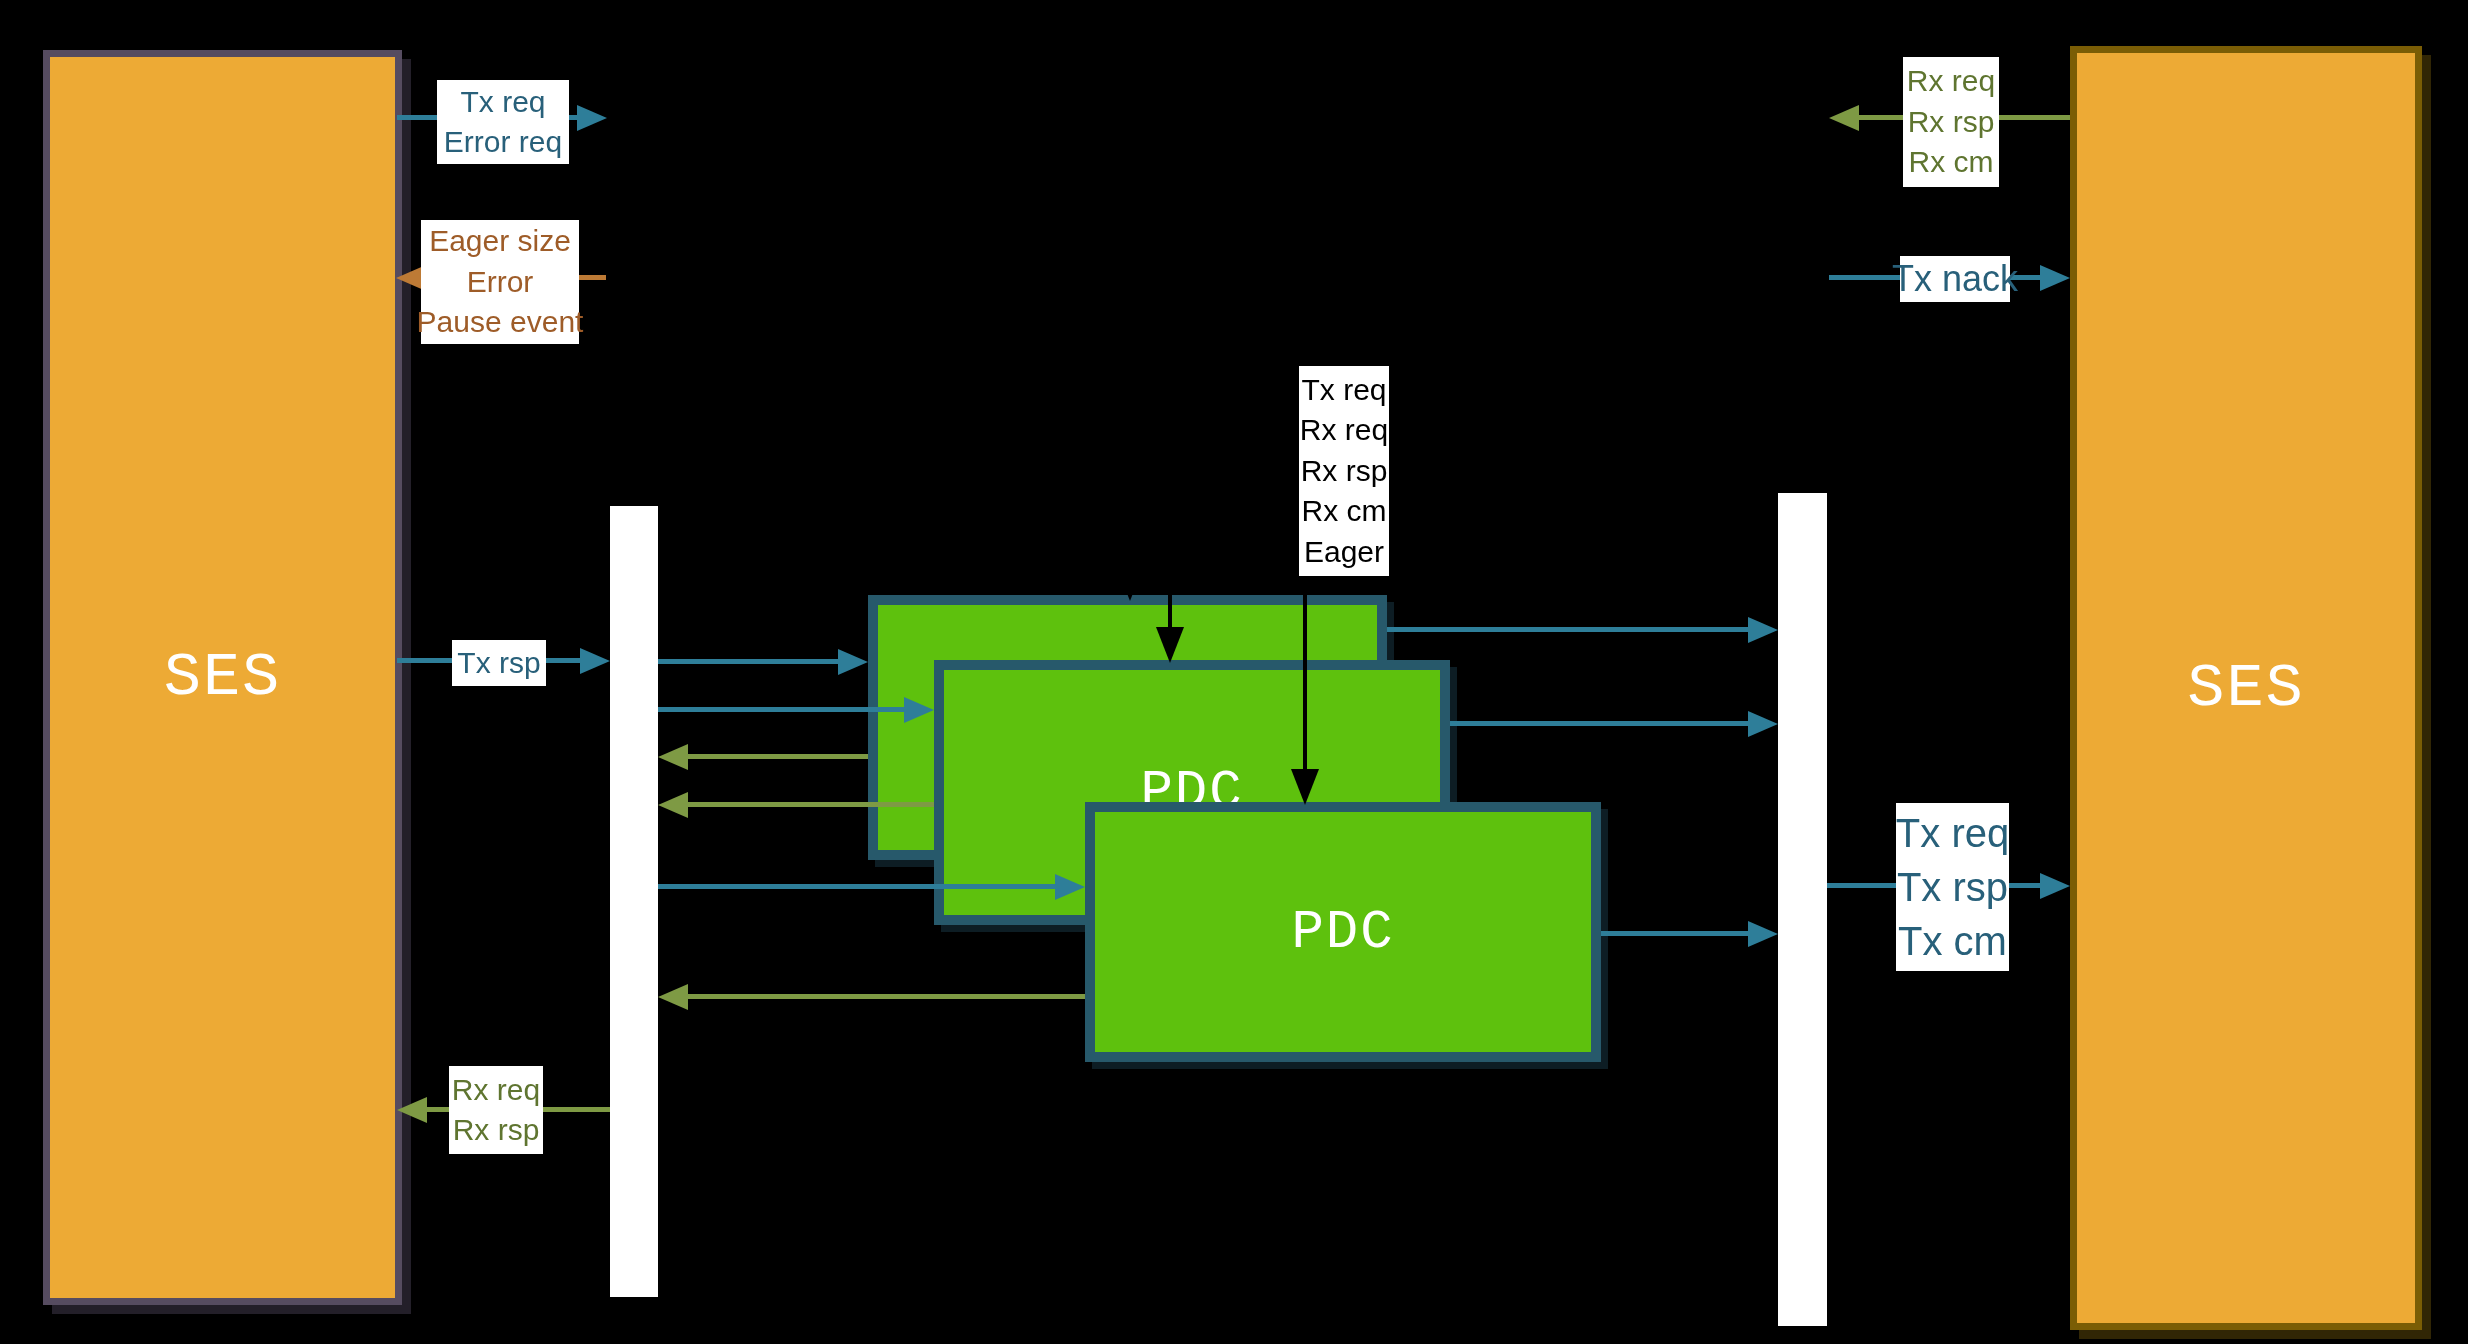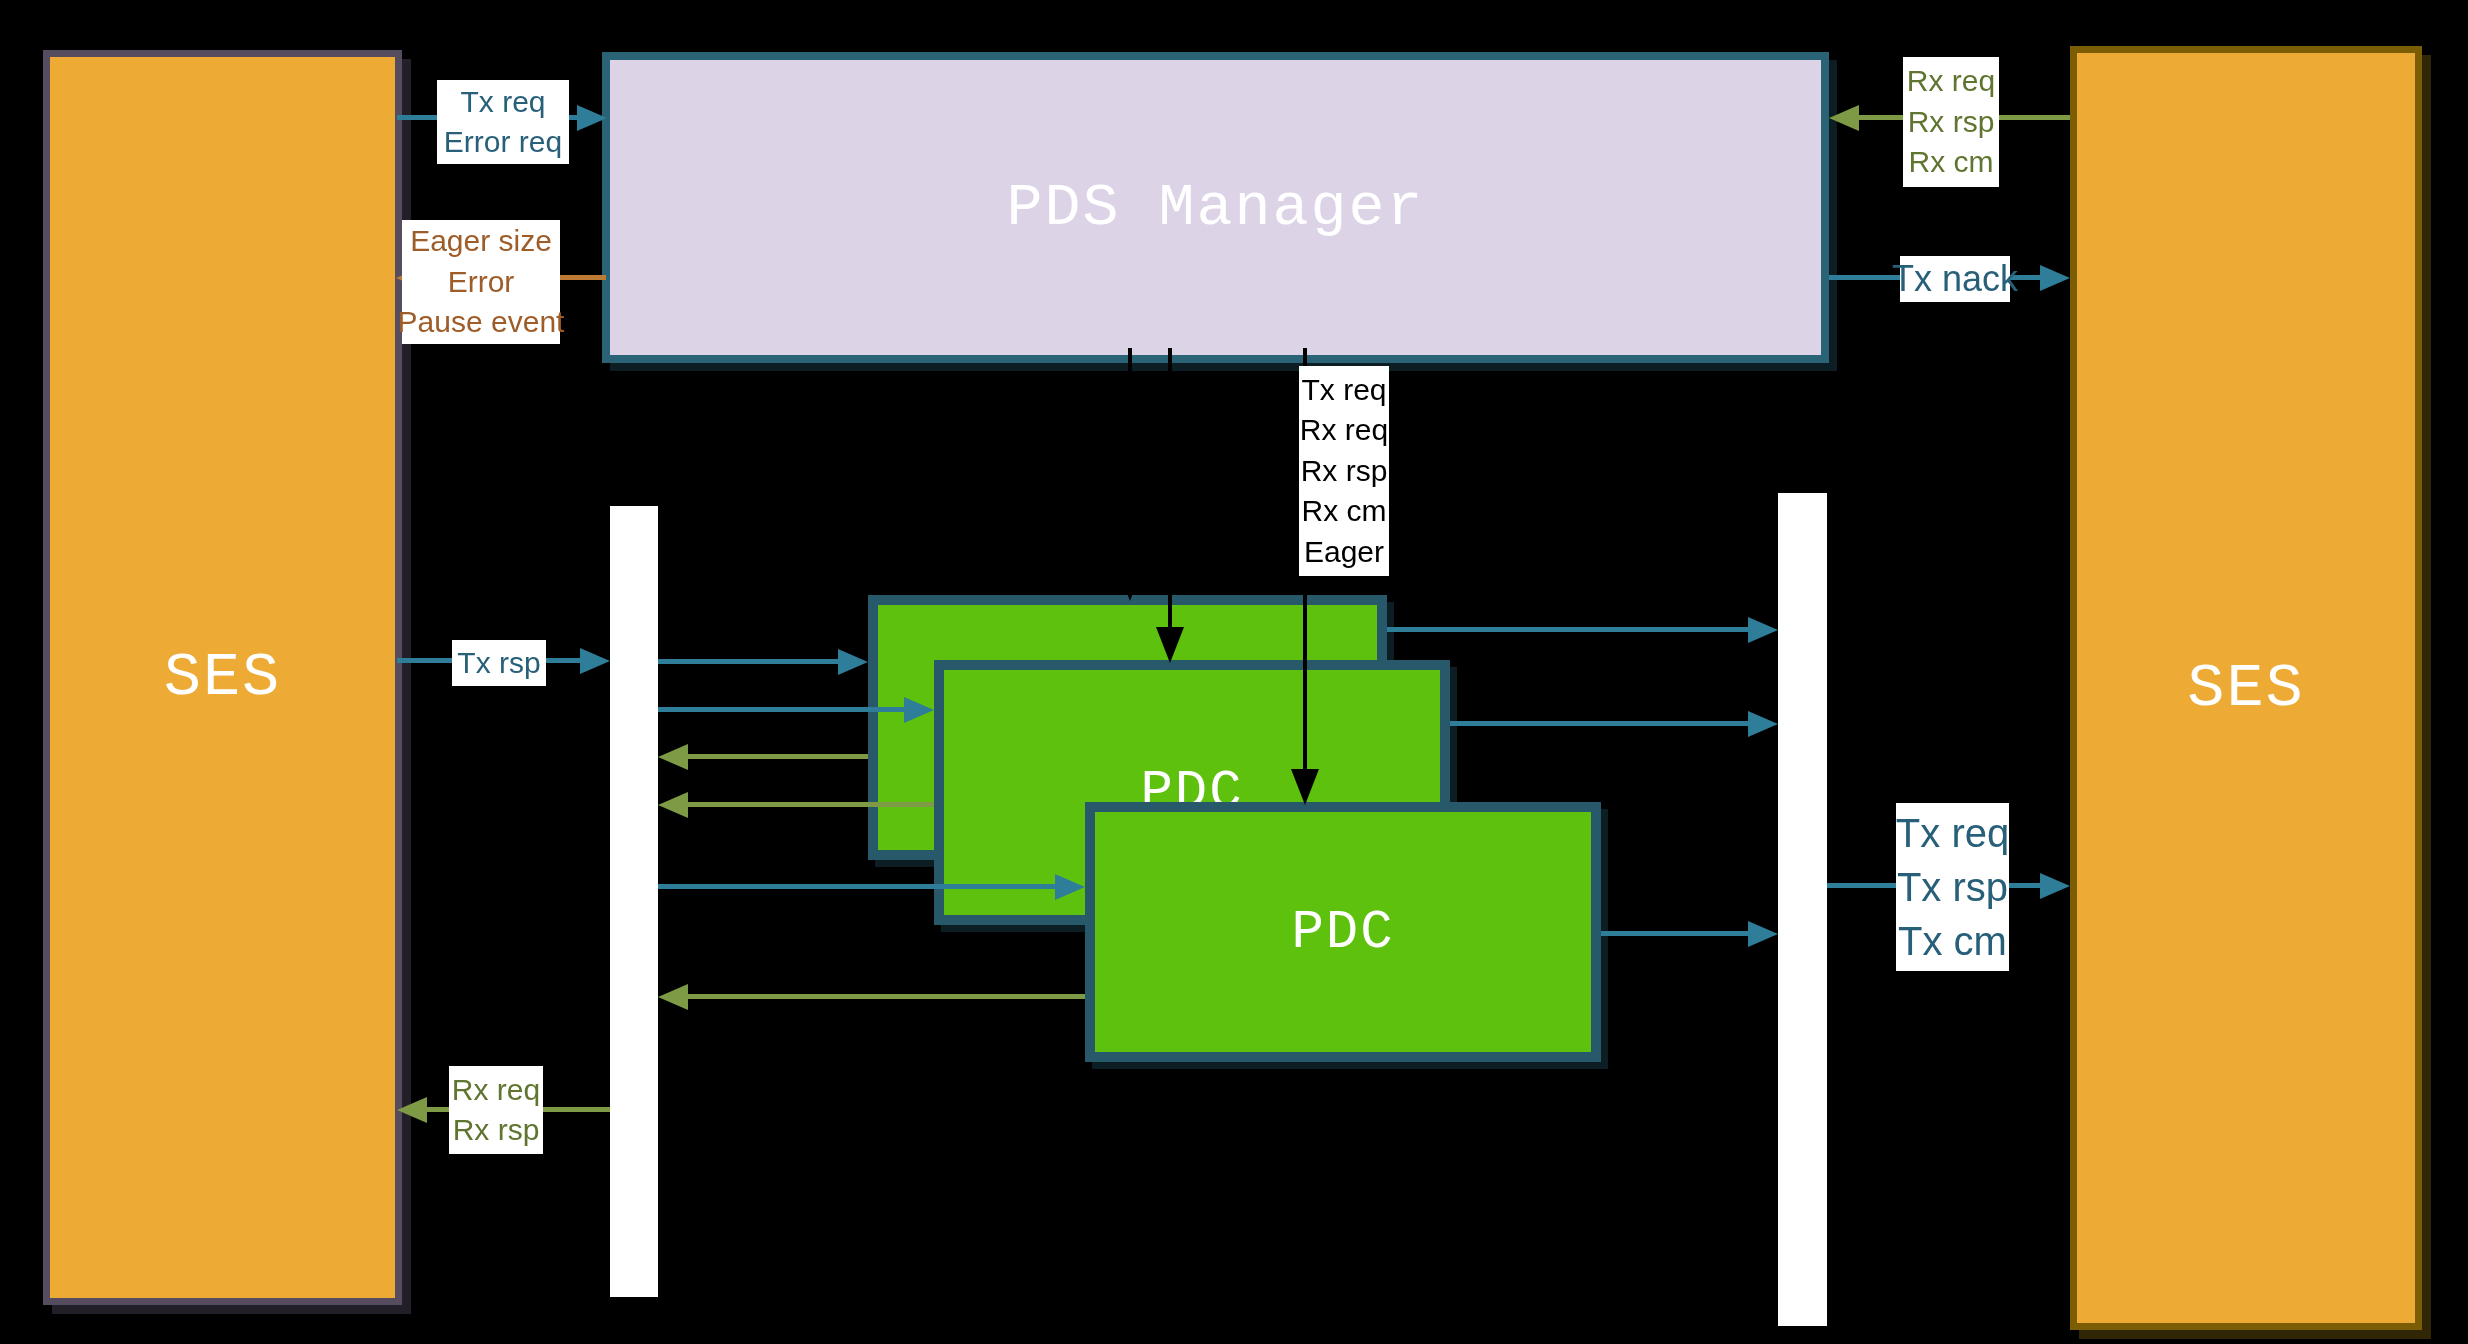--- a/index.html
+++ b/index.html
@@ -30,23 +30,20 @@
 <div id="canvas">
 
   <div class="box" style="left:43px;top:50px;width:359px;height:1255px;background:#edaa35;border:7px solid #564c60;z-index:10;box-shadow:9px 9px 0 rgba(70,62,82,.5);">
     <div class="title" style="font-size:62px;">SES</div>
   </div>
 
   <div class="box" style="left:2070px;top:46px;width:352px;height:1284px;background:#edaa35;border:7px solid #7a5d05;z-index:10;box-shadow:9px 9px 0 rgba(90,70,10,.55);">
     <div class="title" style="font-size:62px;">SES</div>
   </div>
 
-  <div class="box" style="left:602px;top:52px;width:1227px;height:311px;background:#ddd3e6;border:8px solid #2a6375;z-index:10;box-shadow:8px 8px 0 rgba(26,58,72,.5);">
-    <div class="title" style="font-size:60px;">PDS Manager</div>
-  </div>
 
   <div class="whitebar" style="left:610px;top:506px;width:48px;height:791px;z-index:10;"></div>
   <div class="whitebar" style="left:1778px;top:493px;width:49px;height:833px;z-index:10;"></div>
 
   <div class="box" style="left:868px;top:595px;width:519px;height:265px;background:#5ec10d;border:10px solid #27596b;z-index:11;box-shadow:7px 7px 0 rgba(26,58,72,.5);">
     <div class="title" style="font-size:54px;">PDC</div>
   </div>
   <div class="box" style="left:934px;top:660px;width:516px;height:265px;background:#5ec10d;border:10px solid #27596b;z-index:12;box-shadow:7px 7px 0 rgba(26,58,72,.5);">
     <div class="title" style="font-size:54px;">PDC</div>
   </div>
@@ -109,21 +106,21 @@
   <div class="ah ah-d z-arrow" style="left:1156px;top:627px;"></div>
 
   <div class="ln-v blk z-arrow" style="left:1303px;top:348px;height:421px;"></div>
   <div class="ah ah-d z-arrow" style="left:1291px;top:769px;"></div>
 
   <div class="lbl z-lbl" style="left:437px;top:80px;width:132px;height:84px;font-size:30px;color:#28607a;">
     <span>Tx req</span>
     <span>Error req</span>
   </div>
 
-  <div class="lbl z-lbl" style="left:402px;top:220px;width:158px;height:124px;font-size:30px;color:#9e5c28;">
+  <div class="lbl z-lbl" style="left:421px;top:220px;width:158px;height:124px;font-size:30px;color:#9e5c28;">
     <span>Eager size</span>
     <span>Error</span>
     <span>Pause event</span>
   </div>
 
   <div class="lbl z-lbl" style="left:452px;top:640px;width:94px;height:46px;font-size:30px;color:#28607a;">
     <span>Tx rsp</span>
   </div>
 
   <div class="lbl z-lbl" style="left:449px;top:1066px;width:94px;height:88px;font-size:30px;color:#5f7530;">

